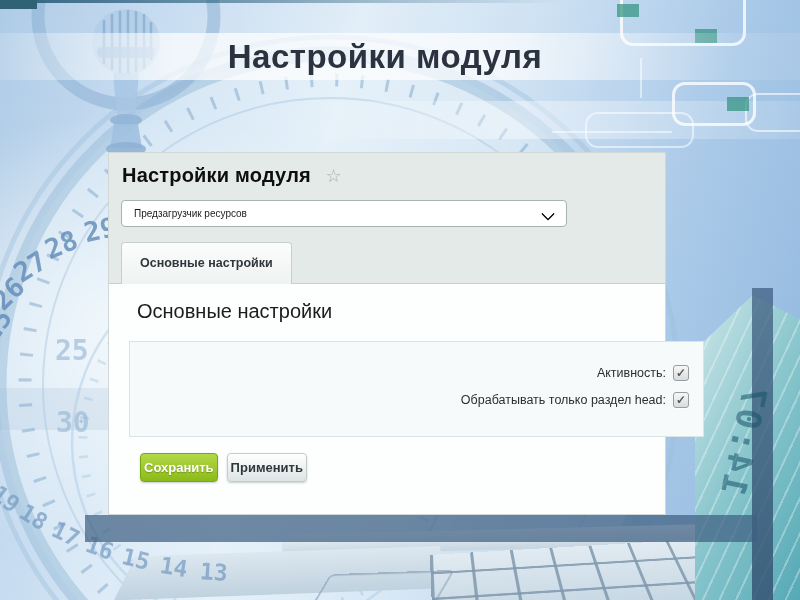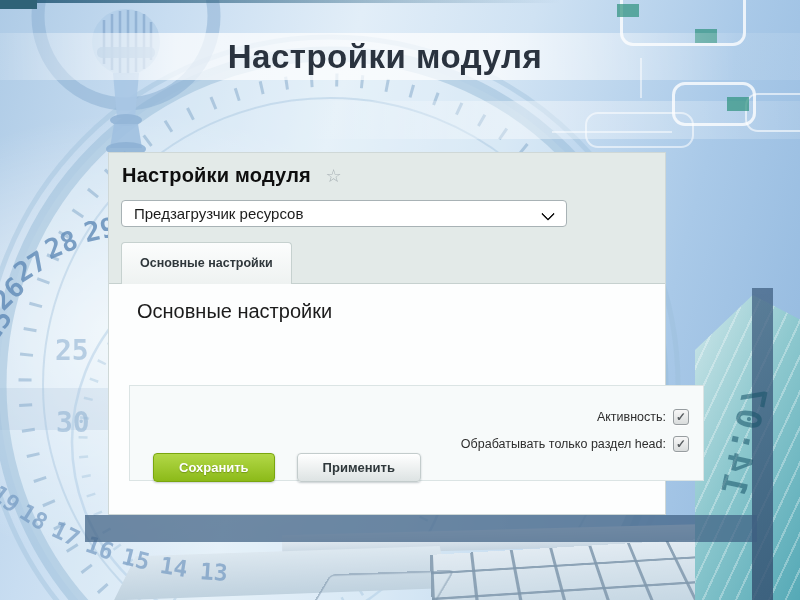--- a/index.html
+++ b/index.html
@@ -67,43 +67,43 @@
   
   .shadow-bottom{position:absolute;left:85px;top:515px;width:672px;height:27px;
     background:rgba(62,95,130,.72);z-index:9;}
   .panel{position:absolute;left:108px;top:152px;width:558px;height:363px;z-index:10;
     background:#e3eae8;border:1px solid #cfd8d7;box-sizing:border-box;}
   .panel-header{padding:11px 14px 0 13px;}
   .panel-title{font-size:20px;font-weight:bold;color:#0e0e0e;letter-spacing:.2px;}
   .star{font-size:18px;color:#a9b2b6;margin-left:10px;cursor:pointer;}
   .select{position:absolute;left:12px;top:47px;width:446px;height:27px;background:#fff;
     border:1px solid #a8b2b5;border-radius:4px;box-sizing:border-box;display:flex;
-    align-items:center;padding:0 12px;font-size:15px;color:#1c1c1c;cursor:pointer;}
+    align-items:center;padding:0 12px;font-size:10px;color:#1c1c1c;cursor:pointer;}
   .chev{position:absolute;right:13px;top:8px;width:8px;height:8px;border-right:2.5px solid #1a1a1a;
     border-bottom:2.5px solid #1a1a1a;transform:rotate(45deg);border-radius:1px;}
   .tabstrip{position:absolute;left:0;top:89px;width:100%;height:42px;
     border-bottom:1px solid #c6d1cf;box-sizing:border-box;}
   .tab{position:absolute;left:12px;bottom:-1px;height:41px;line-height:41px;padding:0 18px;
     background:linear-gradient(180deg,#fcfdfd,#eef2f1);border:1px solid #c6d1cf;border-bottom:none;
     border-radius:4px 4px 0 0;font-size:12.5px;font-weight:bold;color:#2f373b;cursor:pointer;}
   .content{position:absolute;left:0;top:131px;right:0;bottom:0;background:#fdfefe;}
   .content h2{margin:16px 0 0 28px;font-size:20px;font-weight:normal;color:#1c1c1c;}
   .form-box{position:absolute;left:20px;top:57px;width:575px;height:96px;background:#f7fafa;
-    border:1px solid #dbe4e4;box-sizing:border-box;margin-top:44px;}
+    border:1px solid #dbe4e4;box-sizing:border-box;}
   .row{position:absolute;right:14px;display:flex;align-items:center;gap:7px;}
   .row1{top:23px;}.row2{top:50px;}
   .row label{font-size:12.5px;color:#2e2e2e;}
   .checkbox{width:16px;height:16px;border:1px solid #979da0;border-radius:3px;box-sizing:border-box;
     background:linear-gradient(180deg,#f7f7f7,#d9dcdc);display:flex;align-items:center;
     justify-content:center;cursor:pointer;box-shadow:0 1px 0 rgba(255,255,255,.8);}
   .check{font-size:12px;font-weight:bold;color:#585d60;line-height:1;margin-top:-1px;}
   .btns{position:absolute;left:31px;top:169px;display:flex;gap:9px;}
-  .btn{height:29px;padding:0 25px;border-radius:4px;font-family:inherit;font-size:13px;
+  .btn{height:29px;padding:0 3px;border-radius:4px;font-family:inherit;font-size:13px;
     font-weight:bold;cursor:pointer;border:1px solid #c3cccc;color:#2f383b;
-    background:linear-gradient(180deg,#ffffff,#dde3e3);box-shadow:0 1px 2px rgba(40,60,70,.25);margin-left:13px;}
+    background:linear-gradient(180deg,#ffffff,#dde3e3);box-shadow:0 1px 2px rgba(40,60,70,.25);}
   .btn.green{background:linear-gradient(180deg,#b2d847,#8cba19);border-color:#7aa60f;color:#fff;
     text-shadow:0 1px 1px rgba(70,100,0,.45);}
 </style>
 </head>
 <body>
 
 <div class="stage">
 
   <svg class="bgsvg" width="800" height="600" viewBox="0 0 800 600">
     <rect x="0" y="388" width="290" height="42" fill="rgba(130,165,200,.22)"></rect>

